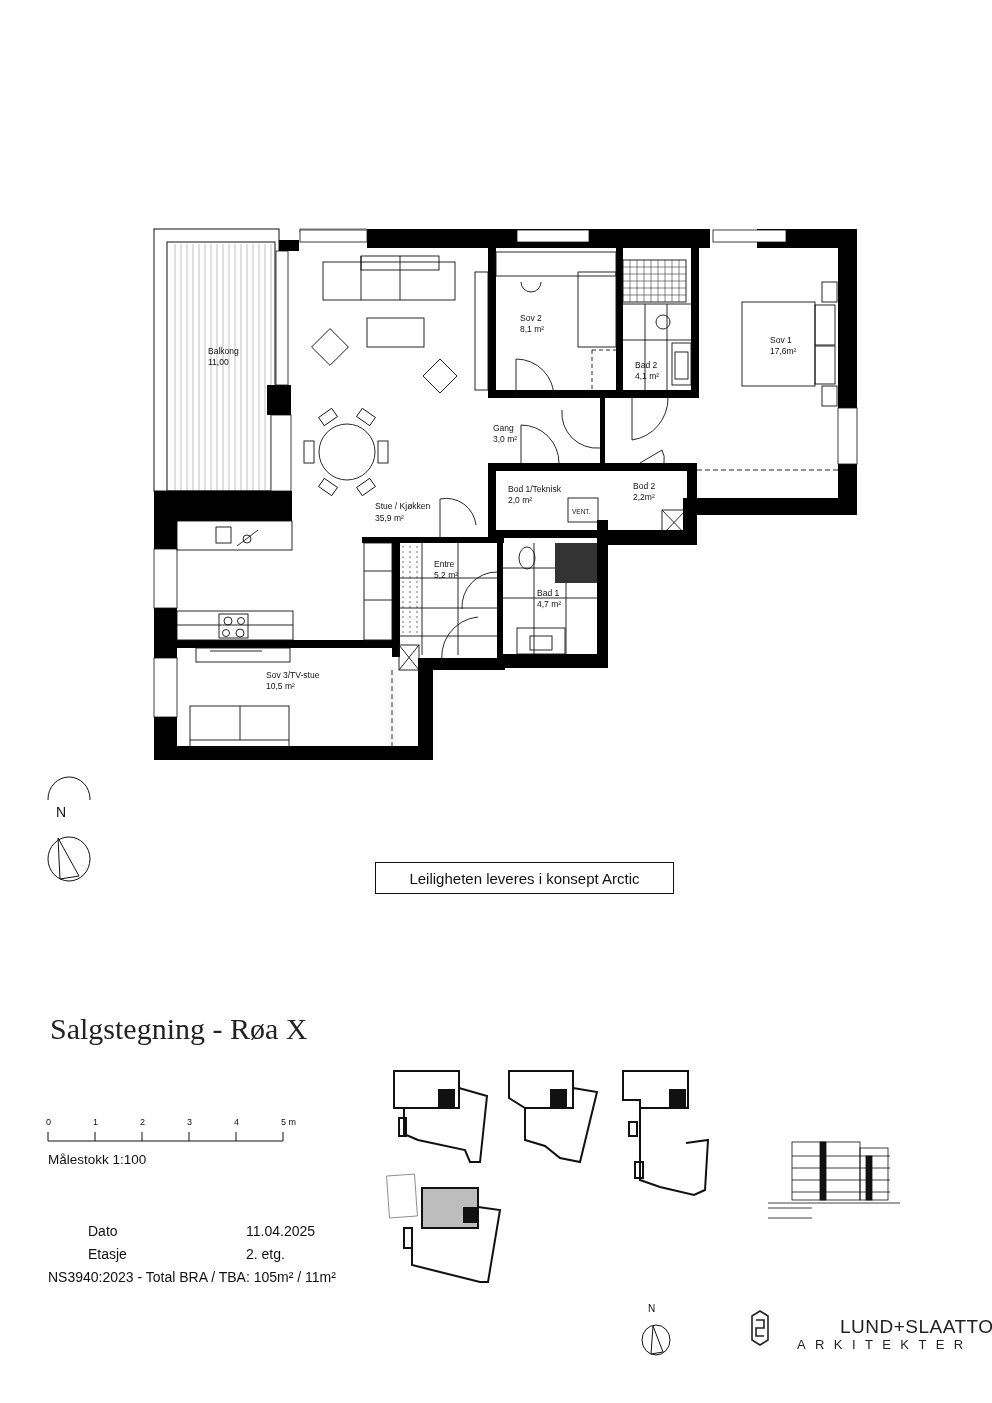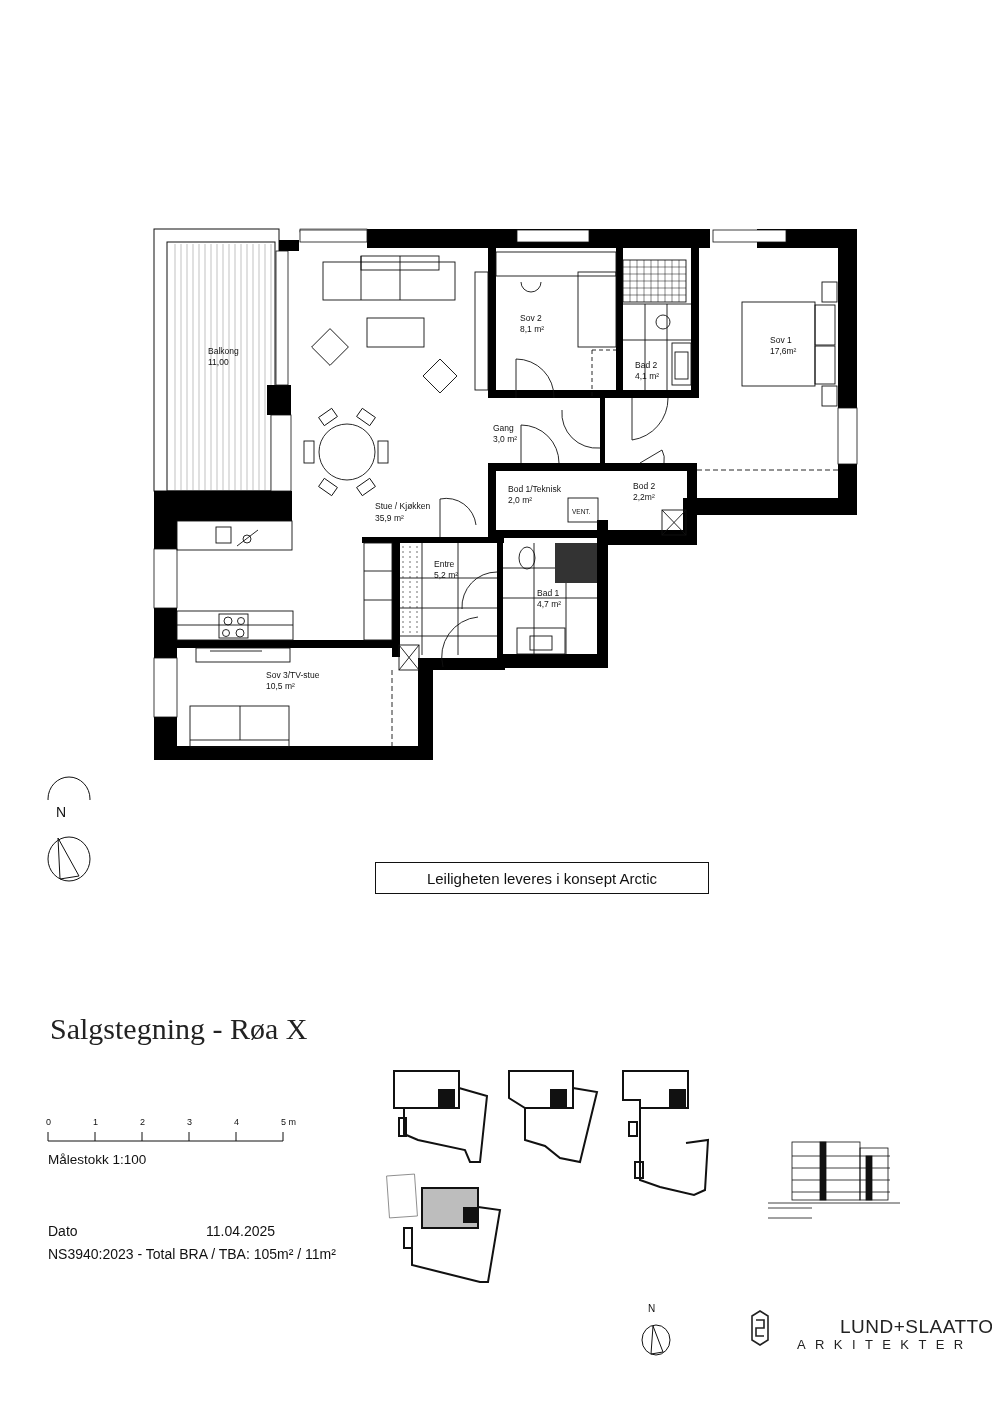--- a/index.html
+++ b/index.html
@@ -4,22 +4,22 @@
 <style>
   html,body{margin:0;padding:0;background:#fff;}
   body{width:992px;height:1403px;position:relative;overflow:hidden;font-family:"Liberation Sans",sans-serif;color:#111;}
   .abs{position:absolute;}
   svg{position:absolute;left:0;top:0;}
   .lbl{font-family:"Liberation Sans",sans-serif;font-size:8.5px;fill:#111;}
   .title{left:50px;top:1012px;font-size:30px;color:#222;font-family:Liberation Serif, serif;}
   .scale-lbl{left:48px;top:1152px;font-size:13.5px;}
   .info{left:48px;top:1220px;font-size:14px;line-height:23.2px;}
   .info .row{display:flex;}
-  .info .k{width:158px;}
-  .concept{left:375px;top:862px;width:334px;height:32px;border:1.5px solid #111;font-size:15px;display:flex;align-items:center;justify-content:center;box-sizing:border-box;}
+  .info .k{width:158px;margin-left:40px;}
+  .concept{left:375px;top:862px;width:299px;height:32px;border:1.5px solid #111;font-size:15px;display:flex;align-items:center;justify-content:center;box-sizing:border-box;}
   .north1{left:56px;top:804px;font-size:14px;}
   .north2{left:648px;top:1303px;font-size:10px;}
   .logo-main{left:840px;top:1316px;font-size:19px;letter-spacing:0.5px;color:#222;font-weight:300;}
   .logo-sub{left:797px;top:1337px;font-size:13px;letter-spacing:9.4px;color:#222;}
 </style>
 </head>
 <body>
 
 <svg width="992" height="800" viewBox="0 0 992 800">
   <g fill="none" stroke="#111" stroke-width="1">
@@ -335,18 +335,22 @@
 </div>
 
 <div class="abs title">Salgstegning - Røa X</div>
 <div class="abs scale-lbl">Målestokk  1:100</div>
 
 <div class="abs info">
   <div class="row">
     <span class="k">Dato</span>
     <span>11.04.2025</span>
   </div>
+  <div class="row">
+    <span class="k">Etasje</span>
+    <span>2. etg.</span>
+  </div>
   <div>NS3940:2023 - Total BRA / TBA:  105m² / 11m²</div>
 </div>
 
 <div class="abs north2">N</div>
 <div class="abs logo-main">LUND+SLAATTO</div>
 <div class="abs logo-sub">ARKITEKTER</div>
 
 </body></html>

